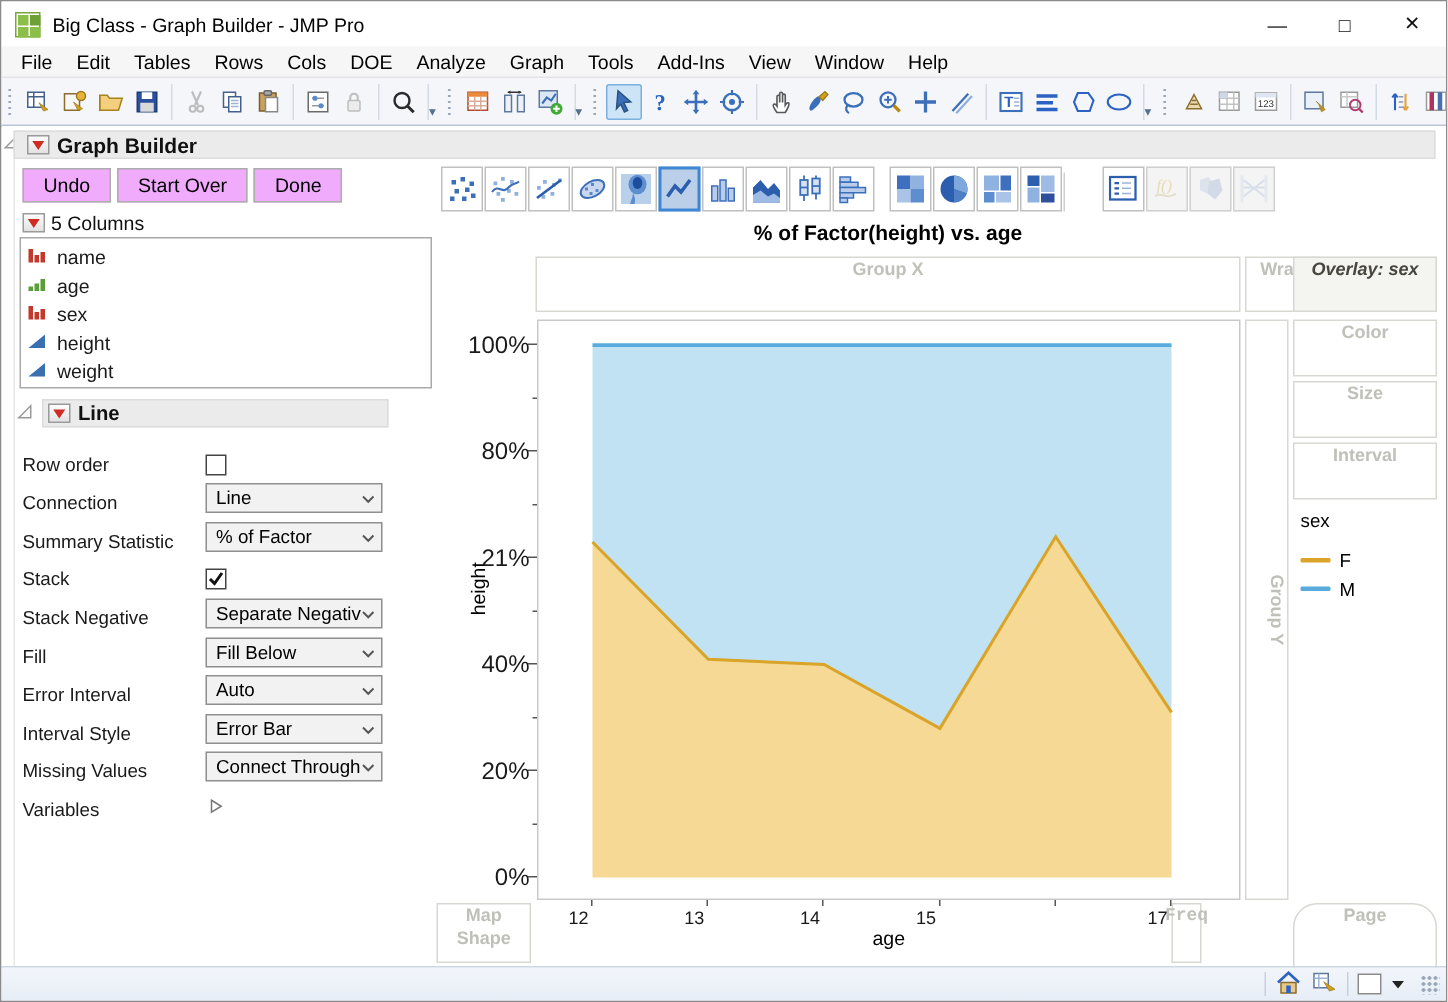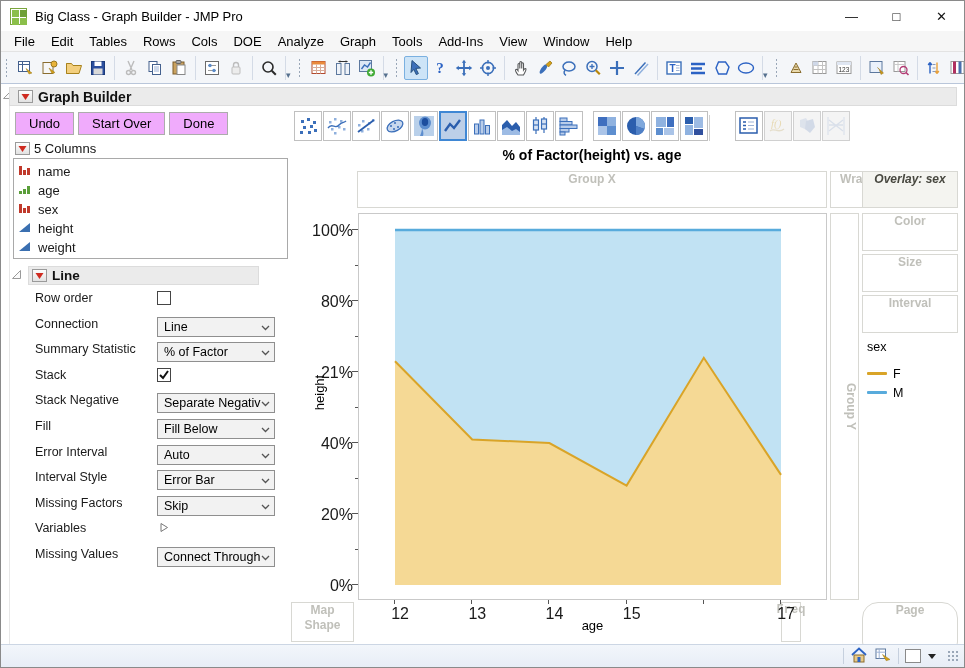--- a/index.html
+++ b/index.html
@@ -45,21 +45,21 @@
 
   .cols-header { position:absolute; left:14px; top:56px; display:flex; align-items:center; gap:4px; font-size:13px; }
   .cols-box { position:absolute; left:12px; top:73px; width:275px; height:101px; background:#fff; border:1px solid #a9a9a9; padding:3px 4px; }
   .col-item { display:flex; align-items:center; gap:7px; height:19px; font-size:13px; color:#1a1a1a; }
 
   .sec-header { position:absolute; left:27px; top:181px; width:231px; height:19px; background:#ebebeb; border:1px solid #dcdcdc; display:flex; align-items:center; padding-left:3px; }
   .sec-title { font-weight:bold; font-size:13.5px; margin-left:5px; }
   .sec-collapse { position:absolute; left:10px; top:183px; }
 
   .opts { position:absolute; left:14px; top:206px; width:265px; }
-  .opt-row { height:25.6px; display:flex; align-items:flex-start;margin-left:20px; }
+  .opt-row { height:25.6px; display:flex; align-items:flex-end; }
   .opt-label { width:122px; font-size:12.5px; color:#1a1a1a; }
   .select { width:118px; height:20px; background:#f2f2f2; border:1px solid #8f8f8f; display:flex; align-items:center; justify-content:space-between; padding:0 4px 0 6px; font-size:12.5px; color:#000; overflow:hidden; white-space:nowrap; }
   .select .chev { color:#555; flex:none; }
   .checkbox { width:14px; height:14px; background:#fff; border:1px solid #454545; display:flex; align-items:center; justify-content:center; }
 
   
   .chart-icons { position:absolute; left:293px; top:26px; display:flex; align-items:flex-end; }
   .ci { width:28px; height:30px; border:1px solid #c0c0c0; background:#fff; display:flex; align-items:center; justify-content:center; margin-right:1px; }
   .ci.selected { border:2px solid #3f87d4; background:#bccfe8; }
   .ci.disabled { background:#f4f4f4; border-color:#d0d0d0; }
@@ -67,21 +67,21 @@
 
   
   .graph-title { position:absolute; left:356px; top:62px; width:470px; text-align:center; font-weight:bold; font-size:14px; color:#000; }
   .zone { position:absolute; border:1px solid #d8d8d3; background:#fff; display:flex; justify-content:center; font-weight:bold; font-size:12px; color:#c0c0ba; text-align:center; }
   .zone.filled { background:#f4f4f0; color:#47473f; font-style:italic; }
   .zone.vertical { writing-mode:vertical-rl; }
   .plot { position:absolute; left:357px; top:128px; width:469px; height:387px; border:1px solid #c9c9c9; background:#fff; }
   .axis-label-y { position:absolute; left:288px; top:300px; transform:rotate(-90deg); transform-origin:center; font-size:13px; color:#000; width:60px; text-align:center; }
   .ytick-label { position:absolute; font-size:16px; color:#1a1a1a; width:42px; text-align:right; }
   .ytick-mark { position:absolute; height:1px; background:#555; }
-  .xtick-label { position:absolute; font-size:16px; color:#1a1a1a; width:30px; text-align:right; }
+  .xtick-label { position:absolute; font-size:12px; color:#1a1a1a; width:30px; text-align:left; }
   .xtick-mark { position:absolute; width:1px; background:#555; }
   .axis-label-x { position:absolute; left:357px; top:533px; width:469px; text-align:center; font-size:13px; color:#000; }
 
   .legend { position:absolute; left:866px; top:255px; font-size:12.5px; color:#000; }
   .legend-title { margin-bottom:10px; }
   .legend-entry { display:flex; align-items:center; gap:6px; height:19px; }
   .legend-swatch { width:20px; height:3px; border-radius:1px; }
 
   
   .statusbar { position:absolute; left:0; right:0; bottom:0; height:23px; background:linear-gradient(#f2f6fb,#e7edf6); border-top:1px solid #ccd6e4; display:flex; align-items:center; justify-content:flex-end; padding-right:4px; gap:6px; }
@@ -526,42 +526,33 @@
         <div class="opt-row">
           <div class="opt-label">Interval Style</div>
           <div class="select">
             <span style="overflow:hidden;text-overflow:clip;white-space:nowrap;">Error Bar</span>
             <span class="chev"><svg width="9" height="6" viewBox="0 0 9 6">
                 <path d="M1 1l3.5 3.5L8 1" fill="none" stroke="#555" stroke-width="1.3"></path>
               </svg></span>
           </div>
         </div>
         <div class="opt-row">
-          <div class="opt-label">Missing Factors</div>
-          <div class="select">
-            <span style="overflow:hidden;text-overflow:clip;white-space:nowrap;">Skip</span>
-            <span class="chev"><svg width="9" height="6" viewBox="0 0 9 6">
-                <path d="M1 1l3.5 3.5L8 1" fill="none" stroke="#555" stroke-width="1.3"></path>
-              </svg></span>
-          </div>
-        </div>
-        <div class="opt-row">
-          <div class="opt-label">Variables</div>
-          <span style="margin-left: 2px;"><svg width="10" height="13" viewBox="0 0 10 13">
-              <polygon points="2,2.5 8.5,6.5 2,10.5" fill="#fff" stroke="#777"></polygon>
-            </svg></span>
-        </div>
-        <div class="opt-row">
           <div class="opt-label">Missing Values</div>
           <div class="select">
             <span style="overflow:hidden;text-overflow:clip;white-space:nowrap;">Connect Through</span>
             <span class="chev"><svg width="9" height="6" viewBox="0 0 9 6">
                 <path d="M1 1l3.5 3.5L8 1" fill="none" stroke="#555" stroke-width="1.3"></path>
               </svg></span>
           </div>
+        </div>
+        <div class="opt-row">
+          <div class="opt-label">Variables</div>
+          <span style="margin-left: 2px;"><svg width="10" height="13" viewBox="0 0 10 13">
+              <polygon points="2,2.5 8.5,6.5 2,10.5" fill="#fff" stroke="#777"></polygon>
+            </svg></span>
         </div>
       </div>
 
     <div class="chart-icons" id="chart-icons">
         <div class="ci">
           <svg width="20" height="20" viewBox="0 0 20 20">
             <g fill="#3b6fba">
               <rect x="3" y="4" width="3" height="3"></rect>
               <rect x="9" y="2" width="3" height="3"></rect>
               <rect x="15" y="5" width="3" height="3"></rect>

